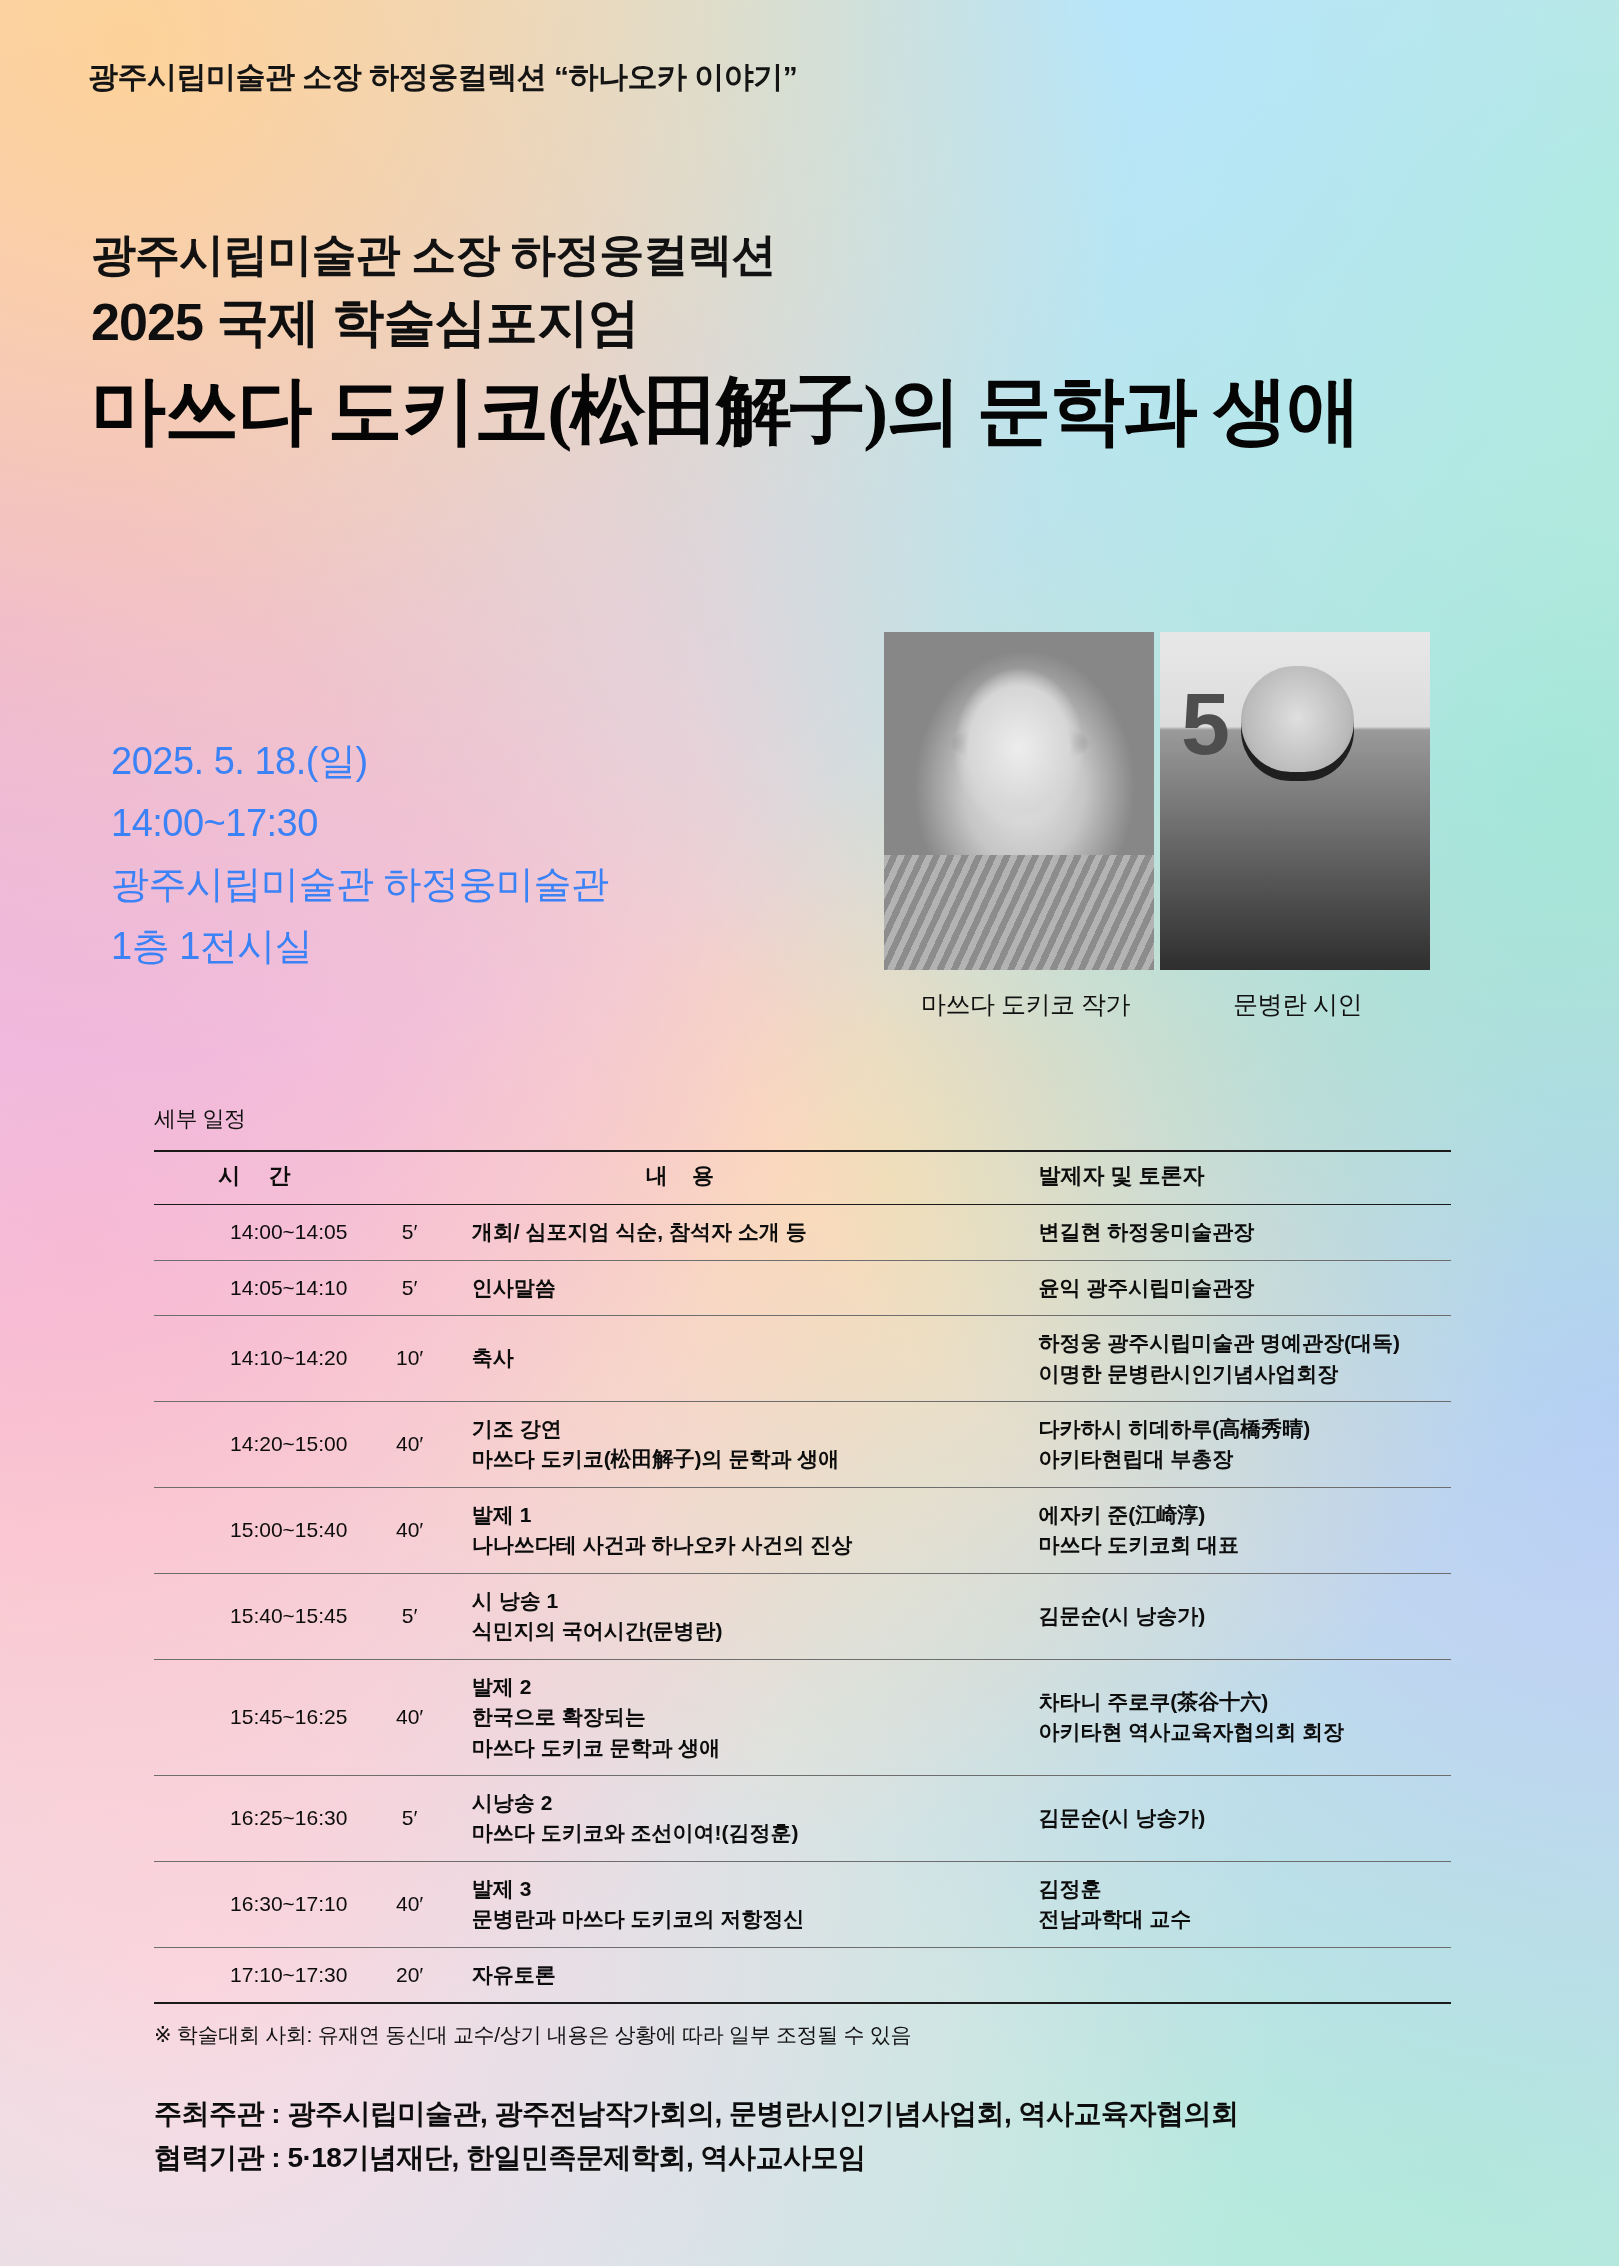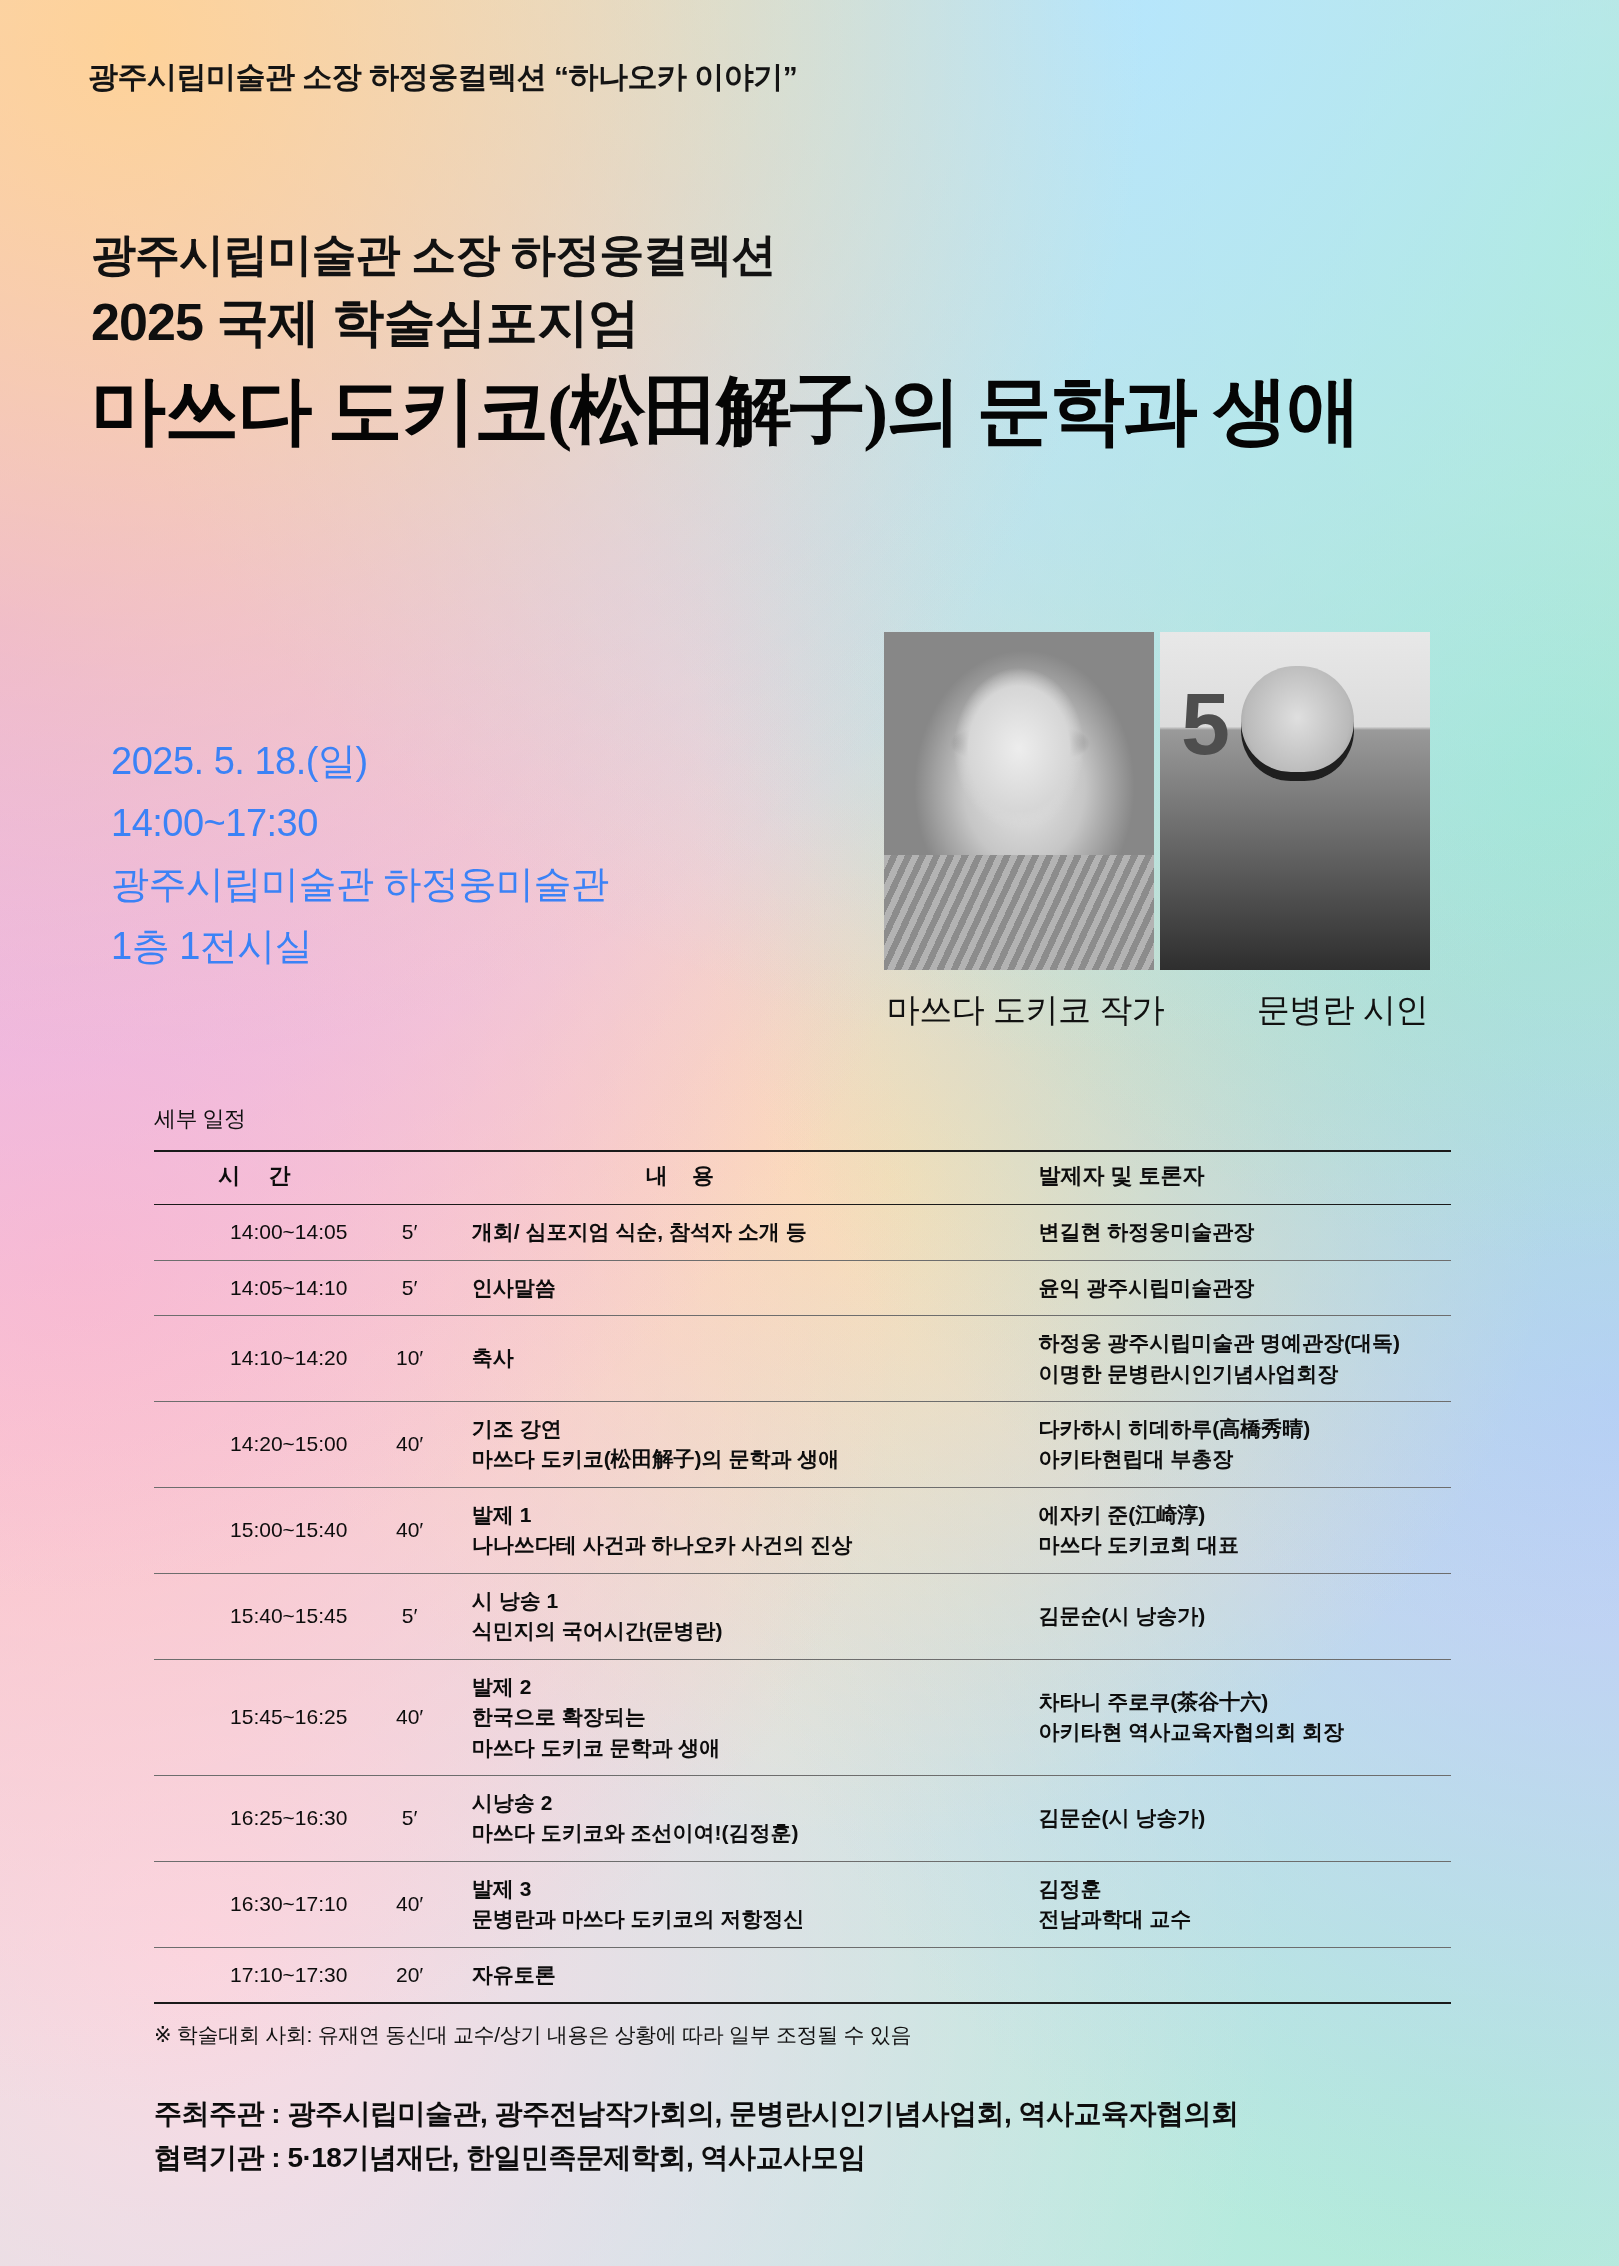--- a/index.html
+++ b/index.html
@@ -96,25 +96,25 @@
     border-radius: 48% 48% 44% 44%;
     background: radial-gradient(ellipse at 50% 45%, #e6ded5 0%, #c3b9ae 65%, #8a8279 100%);
     box-shadow: 0 -9.1px 0 0 #1f1f1f inset;
   }
   .photo.p2::after {
     content:"5"; position:absolute; left: 8%; top: 12%;
     font-size: 88px; font-weight: 800; color: #4e4e4e;
     font-family: "Liberation Sans", sans-serif;
   }
   .photo-caption-row {
-    display: flex; margin-top: 18.3px; font-size: 33px; color: #111;
+    display: flex; margin-top: 18.3px; font-size: 25px; color: #111;
     letter-spacing: -0.5px;
   }
   .photo-caption-row .cap1 { width: 283px; text-align: center; }
-  .photo-caption-row .cap2 { width: 261px; text-align: right; }
+  .photo-caption-row .cap2 { width: 261px; text-align: center; }
 
   
   .schedule-wrap { position: absolute; left: 154px; top: 1104px; width: 1307px; }
   .schedule-title {
     font-size: 22px; color: #111; letter-spacing: -0.5px; margin-bottom: 16.4px;
   }
   table.schedule {
     width: 1297px; border-collapse: collapse;
     font-size: 21px; color: #0d0d0d;
   }

